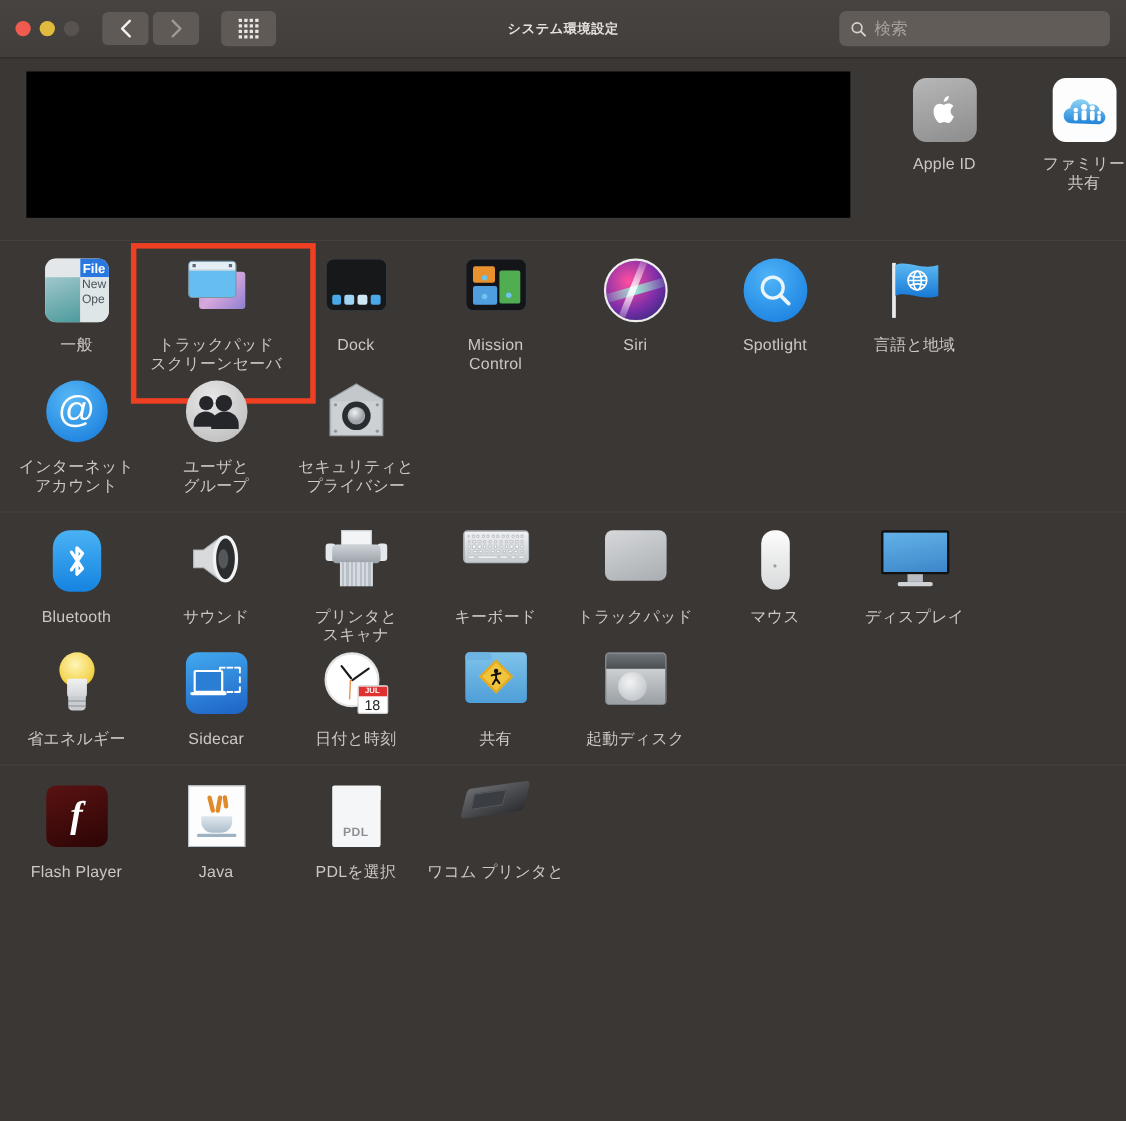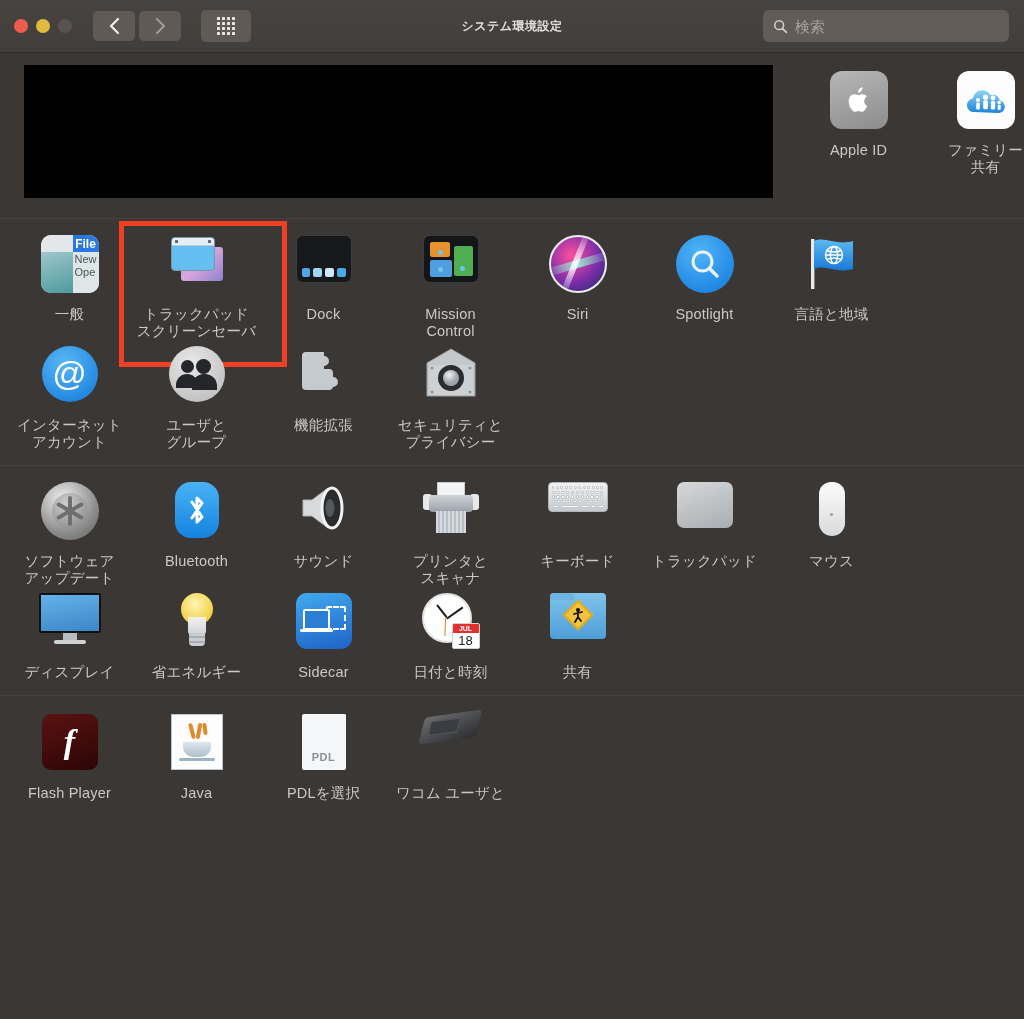--- a/index.html
+++ b/index.html
@@ -504,32 +504,20 @@
               <i class="b1"></i>
               <i class="b2"></i>
             </div>
         </div>
         <div class="lbl">ユーザと
 グループ</div>
       </div>
 
 
 
-      <div class="tile">
-        <div class="iconbox">
-          <div class="ic-ext">
-            <svg width="56" height="52" viewBox="0 0 56 52">
-              <path d="M8 6 h14 a5 5 0 0 1 0 0 v4 a4.5 4.5 0 1 0 0 9 v4 h-14 a4 4 0 0 1 -4 -4 v-9 a4 4 0 0 1 4 -4z" fill="none"></path>
-              <path d="M6 10 a4 4 0 0 1 4 -4 h11 v3.5 a5 5 0 1 0 0 10 V23 h11 a4 4 0 0 1 4 4 v9 a4 4 0 0 1 -4 4 h-22 a4 4 0 0 1 -4 -4 z" fill="#c9ced2"></path>
-              <path d="M10 6 h18 v4 a5 5 0 1 1 0 10 v3 h5 a4 4 0 0 1 4 4 v4 a5 5 0 1 1 0 10 v-1 a4 4 0 0 1 -4 4 h-23 a4 4 0 0 1 -4 -4 v-26 a4 4 0 0 1 4 -4z" fill="#c5cace"></path>
-            </svg>
-          </div>
-        </div>
-        <div class="lbl">機能拡張</div>
-      </div>
 
       <div class="tile">
         <div class="iconbox">
           <div class="ic-sec">
             <svg width="58" height="56" viewBox="0 0 58 56">
               <path d="M29 3 L53 17 V50 H5 V17 Z" fill="#c4c8cb" stroke="#9aa0a4" stroke-width="1"></path>
               <rect x="7" y="19" width="44" height="30" fill="#cdd1d4"></rect>
               <circle cx="29" cy="32" r="13" fill="#2a2d30"></circle>
               <circle cx="29" cy="32" r="8" fill="url(#dg)"></circle>
               <defs>
@@ -550,33 +538,20 @@
         <div class="lbl">セキュリティと
 プライバシー</div>
       </div>
 
     </div>
   </div>
 
   <div class="section">
     <div class="row sec-pad" style="padding-top:10px;">
 
-      <div class="tile">
-        <div class="iconbox">
-          <div class="ic-swup">
-            <div class="gear-in">
-              <span class="spk" style="transform:rotate(0deg)"></span>
-              <span class="spk" style="transform:rotate(60deg)"></span>
-              <span class="spk" style="transform:rotate(120deg)"></span>
-            </div>
-          </div>
-        </div>
-        <div class="lbl">ソフトウェア
-アップデート</div>
-      </div>
 
 
       <div class="tile">
         <div class="iconbox">
           <div class="ic-bt">
             <svg width="20" height="34" viewBox="0 0 20 34">
               <path d="M5 9 L15 24 L10 29 V5 L15 10 L5 25" fill="none" stroke="#fff" stroke-width="3" stroke-linecap="round" stroke-linejoin="round"></path>
             </svg>
           </div>
         </div>
@@ -749,20 +724,29 @@
             <svg class="walk" width="14" height="16" viewBox="0 0 14 16" style="position:absolute;left:21px;top:14px;">
               <circle cx="7" cy="3" r="2" fill="#111"></circle>
               <path d="M7 5 L7 10 L4 15 M7 10 L10 14 M3 7 L11 5" stroke="#111" stroke-width="1.8" fill="none" stroke-linecap="round"></path>
             </svg>
           </div>
         </div>
         <div class="lbl">共有</div>
       </div>
 
 
+      <div class="tile">
+        <div class="iconbox">
+          <div class="ic-hd">
+              <div class="hd-top"></div>
+              <div class="hd-disc"></div>
+            </div>
+        </div>
+        <div class="lbl">起動ディスク</div>
+      </div>
 
     </div>
   </div>
 
   <div class="section">
     <div class="row sec-pad" style="padding-top:12px;">
 
       <div class="tile">
         <div class="iconbox">
             <div class="ic-flash">f</div>
@@ -793,19 +777,19 @@
         <div class="lbl">PDLを選択</div>
       </div>
 
       <div class="tile">
         <div class="iconbox">
           <div class="ic-wacom">
               <div class="tab"></div>
               <div class="sq"></div>
             </div>
         </div>
-        <div class="lbl">ワコム ユーザと</div>
+        <div class="lbl">ワコム プリンタと</div>
       </div>
 
     </div>
   </div>
 
 </div>
 
 </body></html>

